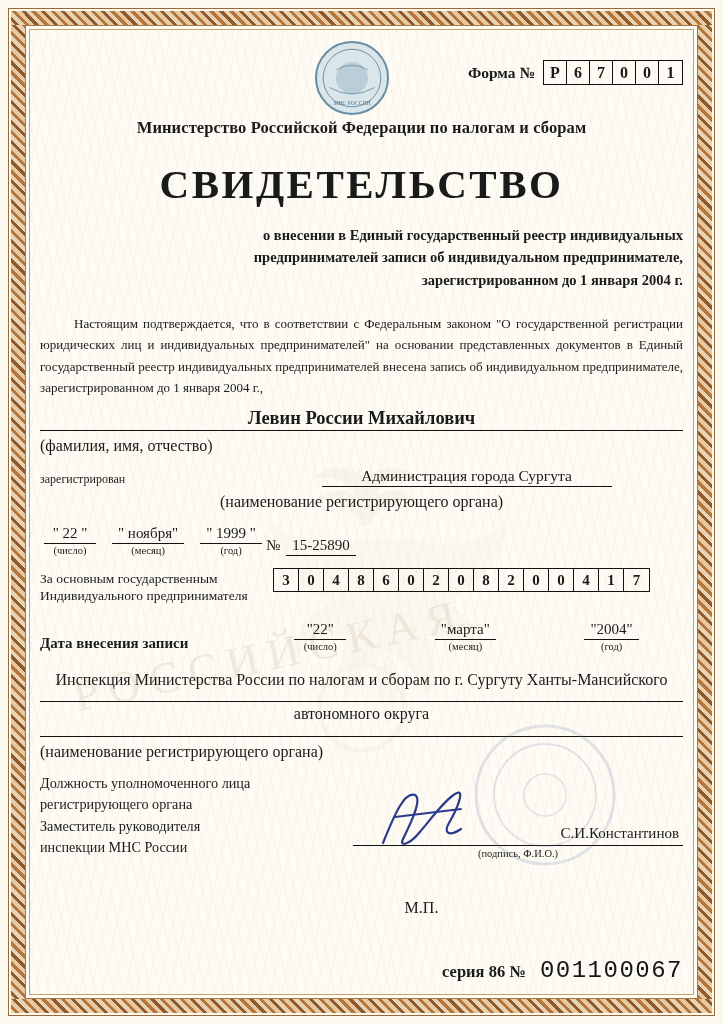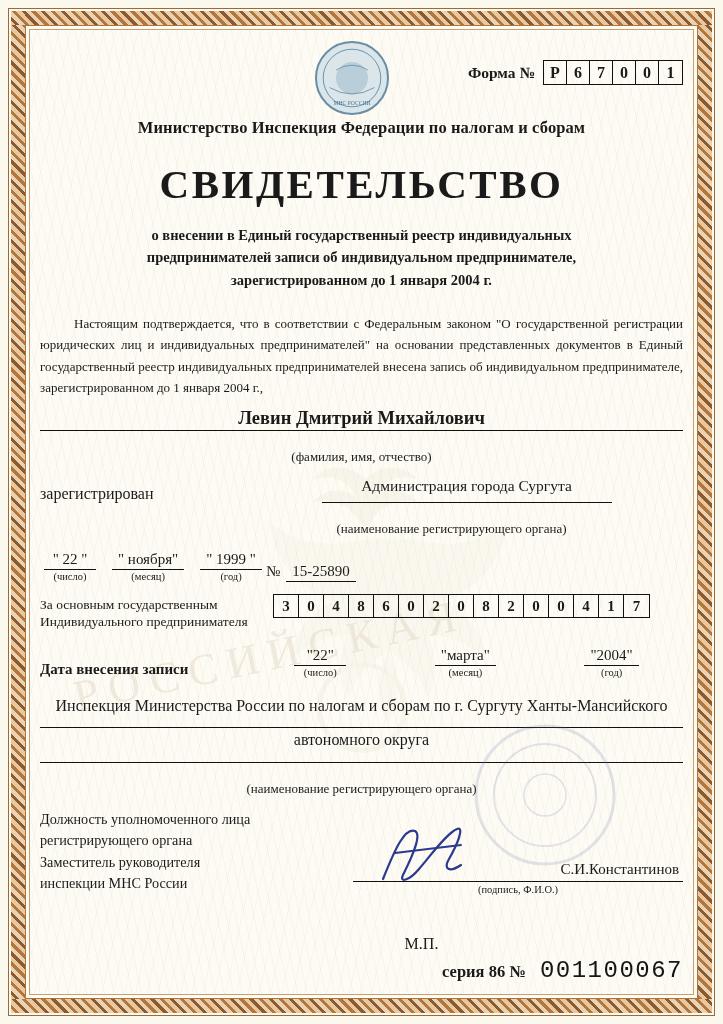--- a/index.html
+++ b/index.html
@@ -146,21 +146,21 @@
 
   .title {
     text-align: center;
     font-size: 41px;
     font-weight: bold;
     letter-spacing: 2.5px;
     margin-top: 22px;
   }
 
   .subtitle {
-    text-align: center;
+    text-align: right;
     font-size: 14.5px;
     font-weight: bold;
     line-height: 1.55;
     margin-top: 16px;
   }
 
   .body-para {
     margin-top: 22px;
     font-size: 13px;
     font-weight: normal;
@@ -173,45 +173,45 @@
     margin-top: 10px;
     text-align: center;
     border-bottom: 1.2px solid #111;
     padding-bottom: 1px;
   }
   .fio-name {
     font-size: 18.5px;
     font-weight: bold;
   }
   .caption {
-    text-align: center;
-    font-size: 13px;
-    margin-top: 18px;
+    text-align: left;
+    font-size: 16px;
+    margin-top: 6px;
   }
 
   .row-reg {
     margin-top: 12px;
     display: flex;
     align-items: flex-end;
   }
   .row-reg .lbl {
-    font-size: 16px;
+    font-size: 12px;
     width: 210px;
     flex: none;
   }
   .row-reg .val-wrap {
     flex: 1;
     text-align: center;
   }
   .row-reg .val {
     display: inline-block;
     min-width: 290px;
     font-size: 15.5px;
     border-bottom: 1.2px solid #111;
-    padding-bottom: 7px;
+    padding-bottom: 1px;
   }
 
   .date-row {
     margin-top: 14px;
     display: flex;
     align-items: flex-end;
     gap: 0px;
     padding-left: 4px;
   }
   .fld {
@@ -407,34 +407,34 @@
           <span class="cell">Р</span>
           <span class="cell">6</span>
           <span class="cell">7</span>
           <span class="cell">0</span>
           <span class="cell">0</span>
           <span class="cell">1</span>
         </span>
       </div>
     </div>
 
-    <div class="ministry">Министерство Инспекция Федерации по налогам и сборам</div>
+    <div class="ministry">Министерство Российской Федерации по налогам и сборам</div>
 
     <div class="title">СВИДЕТЕЛЬСТВО</div>
 
     <div class="subtitle">
       <div>о внесении в Единый государственный реестр индивидуальных</div>
       <div>предпринимателей записи об индивидуальном предпринимателе,</div>
       <div>зарегистрированном до 1 января 2004 г.</div>
     </div>
 
     <div class="body-para">Настоящим подтверждается, что в соответствии с Федеральным законом "О государственной регистрации юридических лиц и индивидуальных предпринимателей" на основании представленных документов в Единый государственный реестр индивидуальных предпринимателей внесена запись об индивидуальном предпринимателе, зарегистрированном до 1 января 2004 г.,</div>
 
     <div class="fio-line">
-      <span class="fio-name">Левин Дмитрий Михайлович</span>
+      <span class="fio-name">Левин России Михайлович</span>
     </div>
     <div class="caption">(фамилия, имя, отчество)</div>
 
     <div class="row-reg">
       <span class="lbl">зарегистрирован</span>
       <span class="val-wrap">
         <span class="val">Администрация города Сургута</span>
       </span>
     </div>
     <div class="caption" style="padding-left:180px;">(наименование регистрирующего органа)</div>

